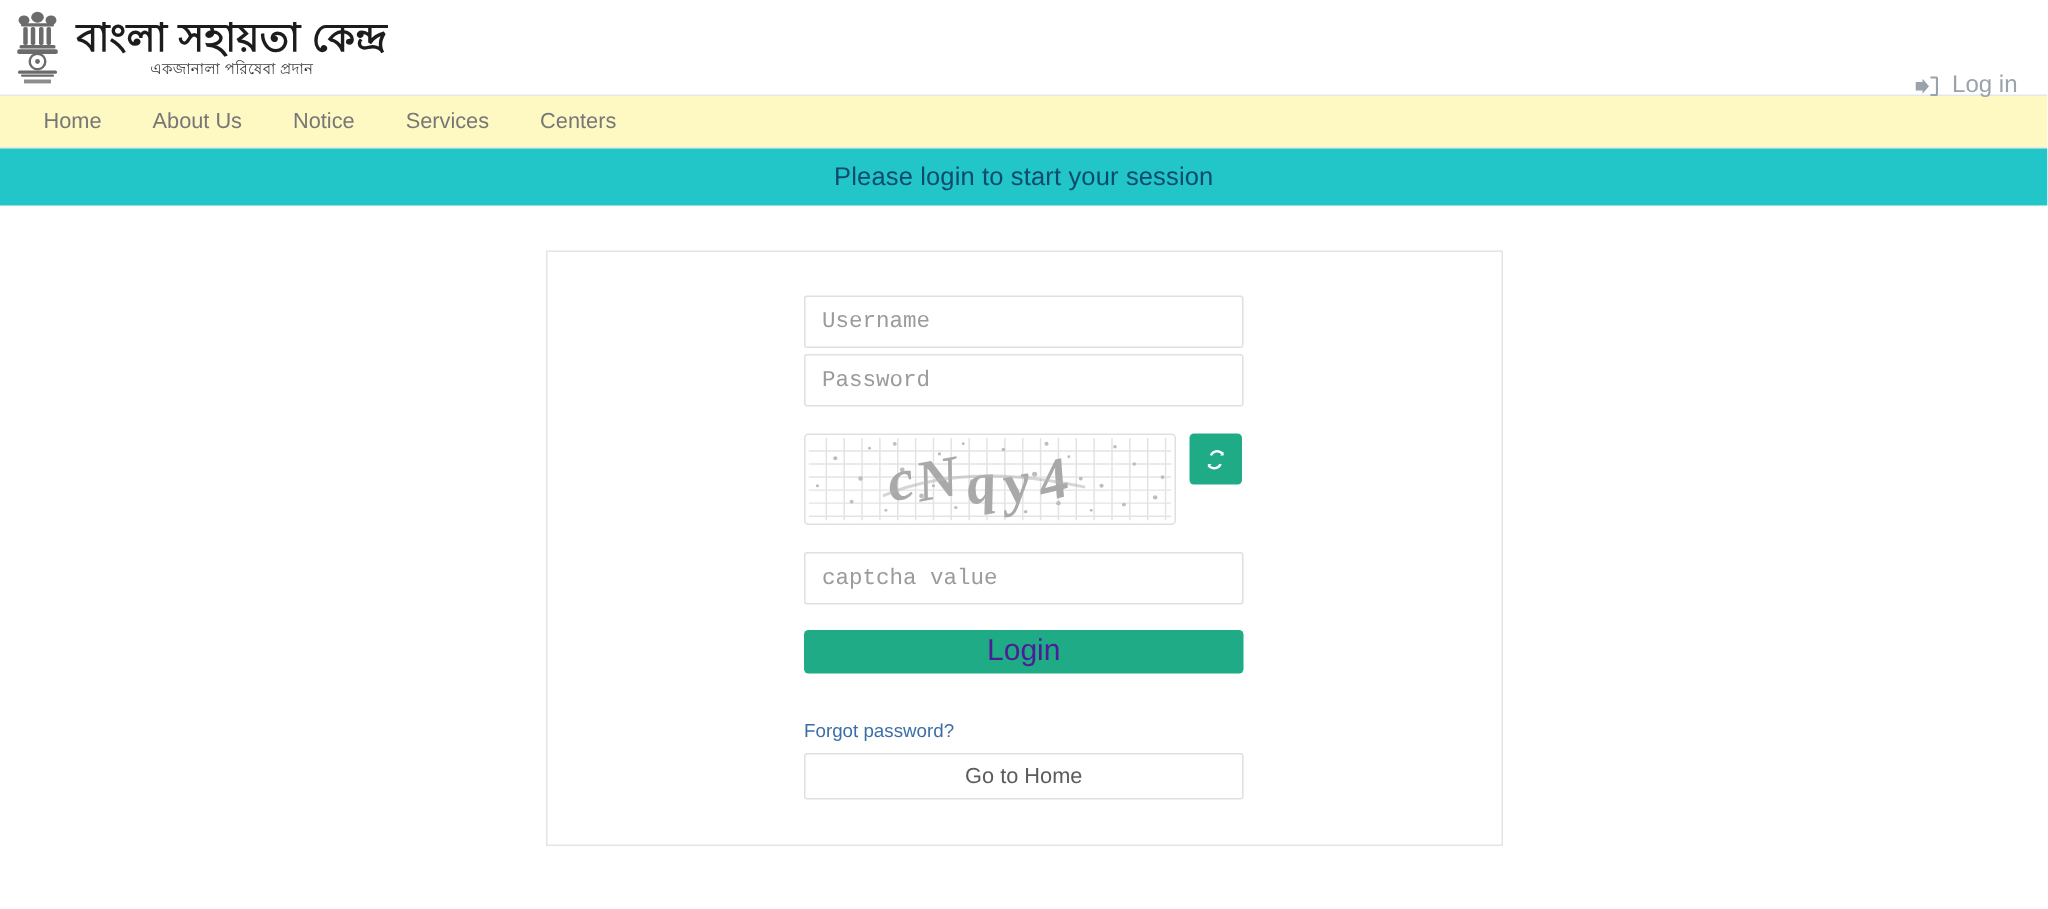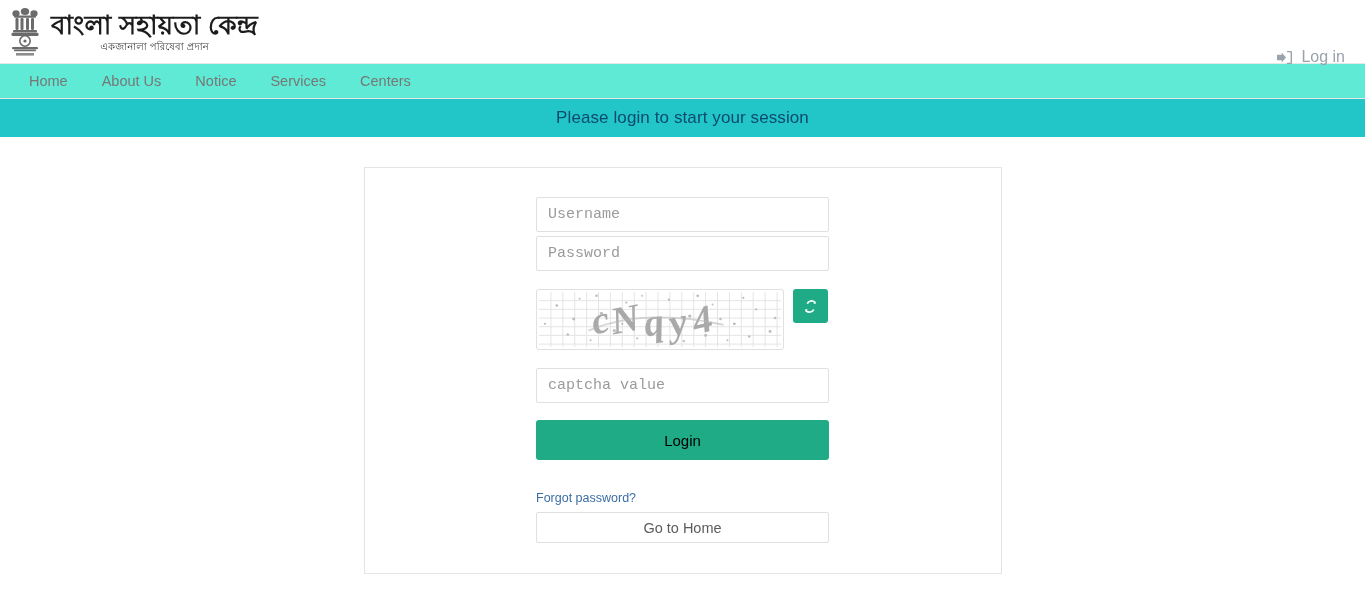--- a/index.html
+++ b/index.html
@@ -67,21 +67,21 @@
     color: #9aa2ac;
     font-size: 16px;
     text-decoration: none;
     cursor: pointer;
   }
   .login-link svg { display: block; }
 
   
   .main-nav {
     height: 35px;
-    background: #5eead4;
+    background: #fef9c3;
     border-bottom: 1px solid #e7e7e7;
     display: flex;
     align-items: stretch;
     padding-left: 12px;
   }
   .nav-item {
     display: flex;
     align-items: center;
     padding: 0 17px;
     font-size: 14.5px;
@@ -169,27 +169,27 @@
     cursor: pointer;
     padding: 0;
     flex: none;
   }
   .btn-refresh svg { display: block; }
 
   .captcha-input { margin-top: 18px; }
 
   .btn-login {
     width: 100%;
-    height: 40px;
+    height: 29px;
     margin-top: 17px;
     background: #1fab86;
     border: none;
     border-radius: 3px;
-    color: #000000;
-    font-size: 15px;
+    color: #4c1d95;
+    font-size: 20px;
     font-family: "Liberation Sans", sans-serif;
     cursor: pointer;
   }
   .forgot-link {
     display: inline-block;
     margin-top: 31px;
     font-size: 12.5px;
     color: #3b6ea5;
     text-decoration: none;
     cursor: pointer;

